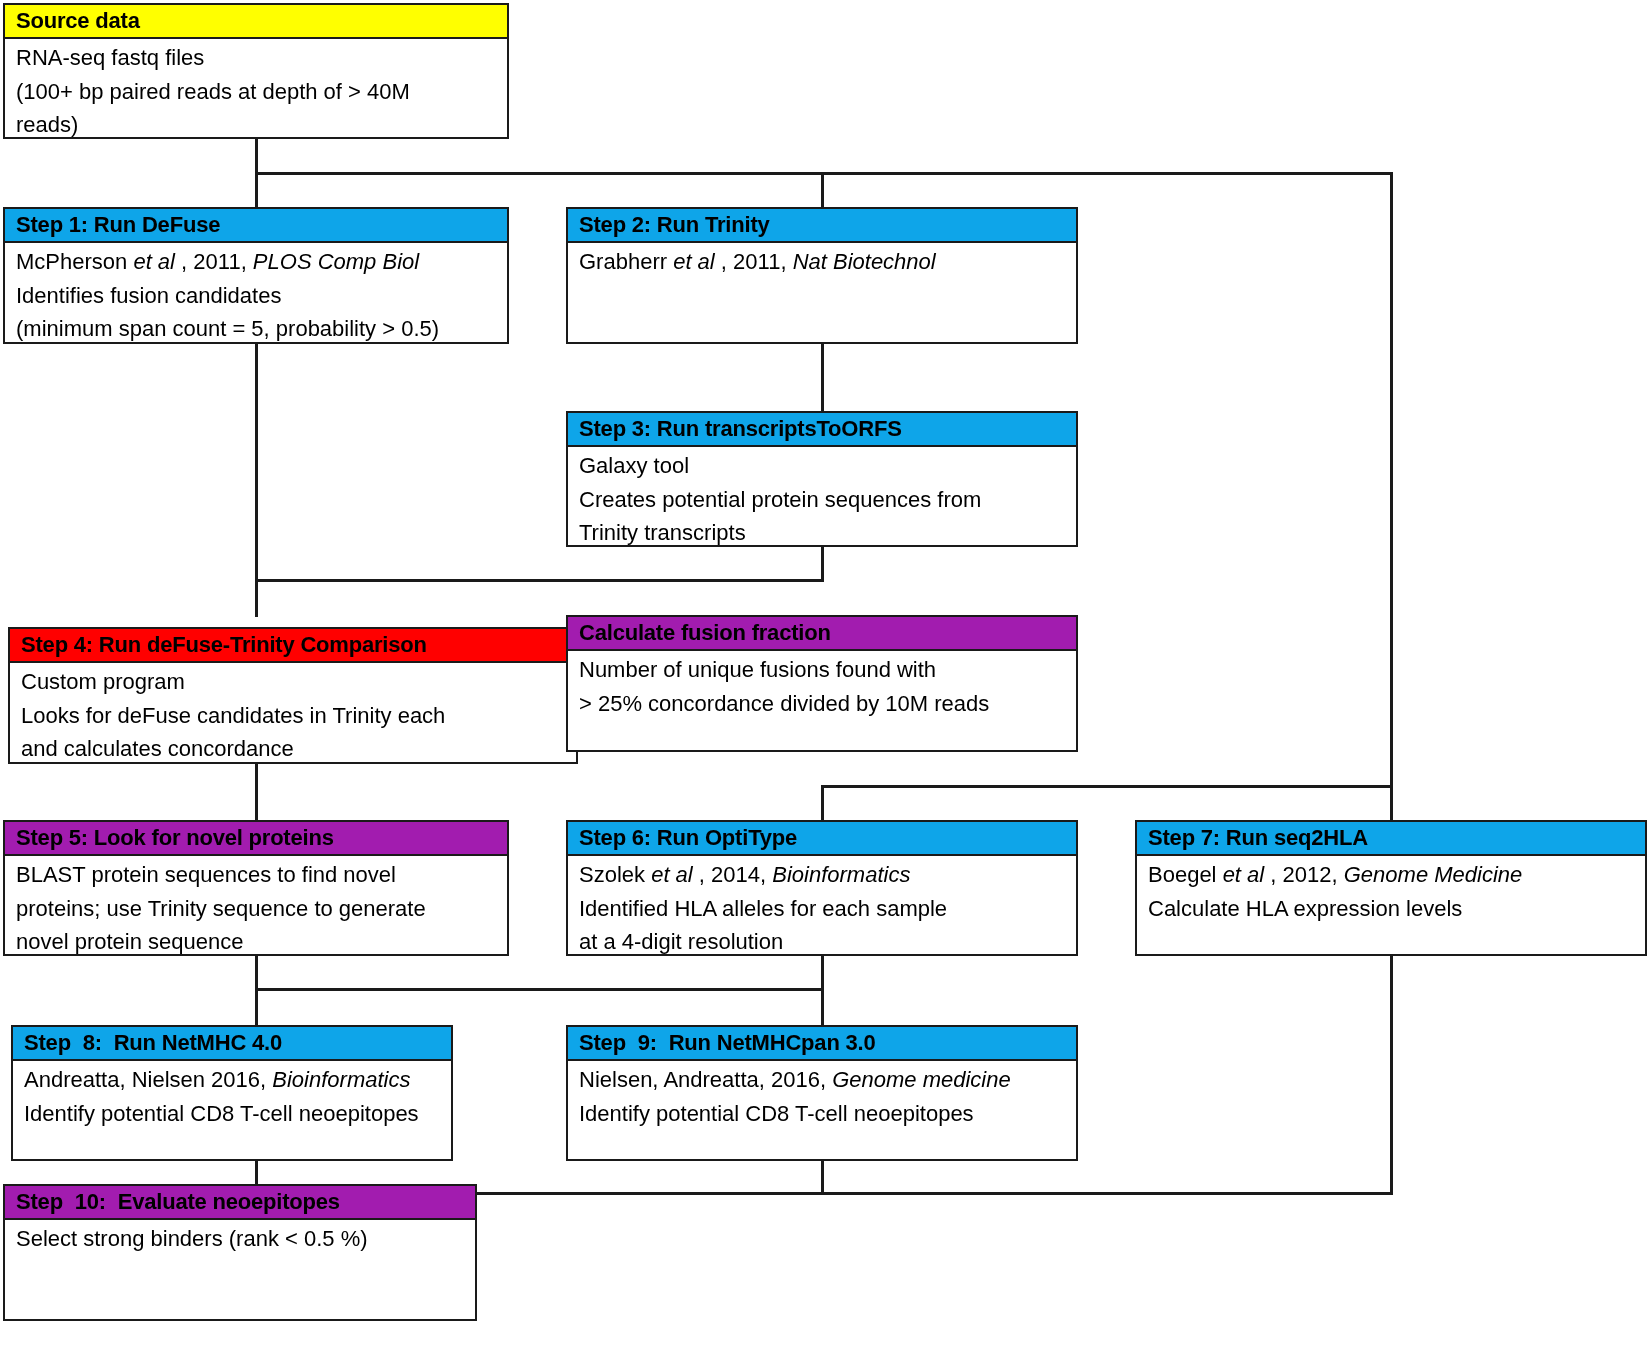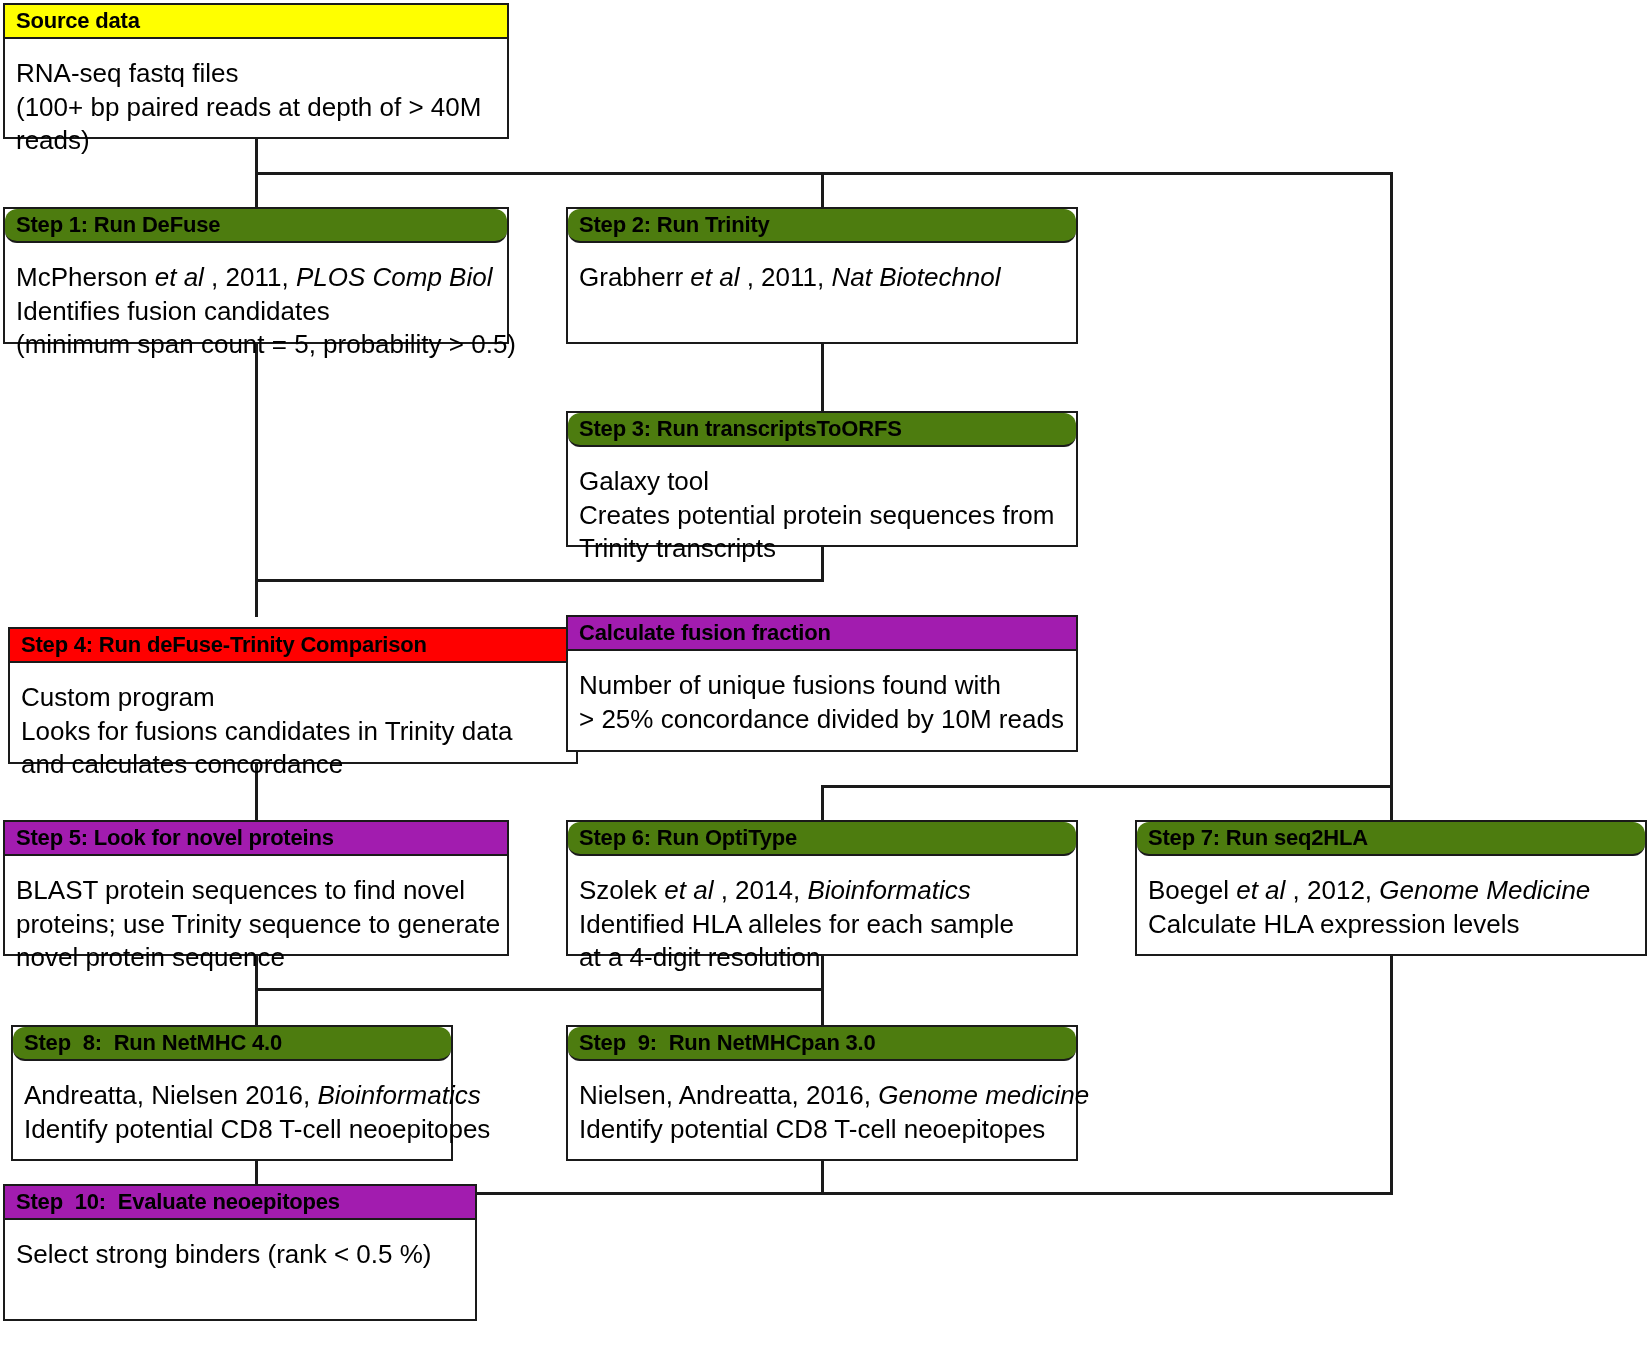--- a/index.html
+++ b/index.html
@@ -1,26 +1,26 @@
 <!DOCTYPE html>
 <html><head>
 <meta charset="utf-8">
 <style>
   html, body { margin:0; padding:0; background:#ffffff; }
   body { width:1650px; height:1368px; position:relative; overflow:hidden;
          font-family:"Liberation Sans", "DejaVu Sans", sans-serif; color:#000; }
   .box { position:absolute; border:2.5px solid #1a1a1a; background:#fff; box-sizing:border-box; }
   .hdr { height:34px; border-bottom:2px solid #1a1a1a; box-sizing:border-box;
          padding:0 12px 0 11px; font-size:22px; font-weight:bold; line-height:32px; white-space:nowrap; letter-spacing:-0.2px; }
-  .body { padding:18px 0 0 11px; font-size:26px; line-height:33.5px; }
+  .body { padding:2px 0 0 11px; font-size:22px; line-height:33.5px; }
   .line { white-space:nowrap; }
   .hl { position:absolute; height:2.5px; background:#1a1a1a; }
   .vl { position:absolute; width:2.5px; background:#1a1a1a; }
   .yellow { background:#FFFF00; }
-  .green  { background:#4d7c0f;border-radius:12px; }
+  .green  { background:#0ea5e9; }
   .red    { background:#FF0000; }
   .blue   { background:#a21caf; }
   i { font-style:italic; }
 </style>
 </head>
 <body>
 
 <div class="vl" style="left:255px; top:137px; height:72px;"></div>
 <div class="hl" style="left:255px; top:172px; width:1138px;"></div>
 <div class="vl" style="left:821px; top:172px; height:37px;"></div>
@@ -72,21 +72,21 @@
     <div class="line">Galaxy tool</div>
     <div class="line">Creates potential protein sequences from</div>
     <div class="line">Trinity transcripts</div>
   </div>
 </div>
 
 <div class="box" style="left:8px; top:615px; width:570px; height:137px;margin-top:12px;">
   <div class="hdr red">Step 4:  Run deFuse-Trinity Comparison</div>
   <div class="body">
     <div class="line">Custom program</div>
-    <div class="line">Looks for fusions candidates in Trinity data</div>
+    <div class="line">Looks for deFuse candidates in Trinity each</div>
     <div class="line">and calculates concordance</div>
   </div>
 </div>
 
 <div class="box" style="left:566px; top:615px; width:512px; height:137px;">
   <div class="hdr blue">Calculate fusion fraction</div>
   <div class="body">
     <div class="line">Number of unique fusions found with</div>
     <div class="line">&gt; 25% concordance divided by 10M reads</div>
   </div>

